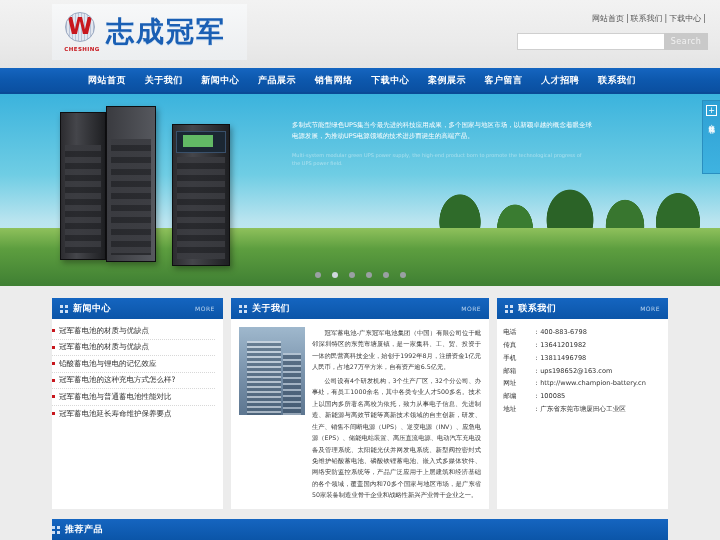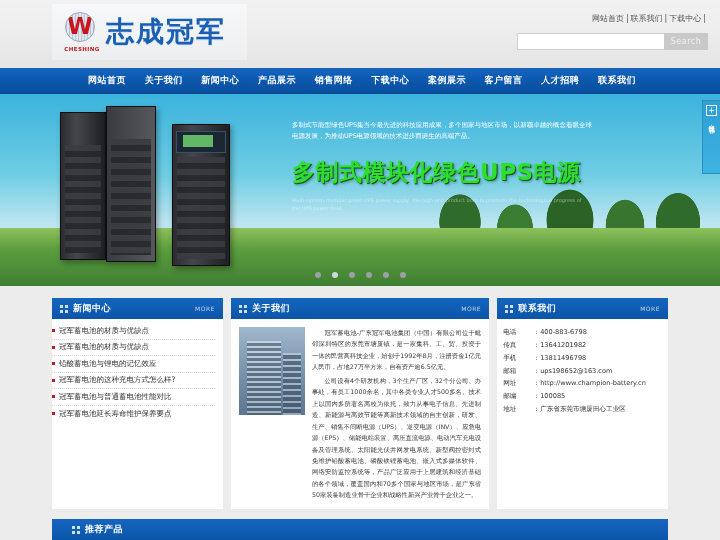--- a/index.html
+++ b/index.html
@@ -234,21 +234,21 @@
   .contact-colon { width: 7px; flex: 0 0 7px; }
   .contact-value { color: #333; overflow: hidden; text-overflow: ellipsis; }
 
   
   .bottom-panel {
     position: absolute; left: 52px; right: 52px; bottom: 0;
     background: #fff;
   }
   .bottom-head {
     height: 21px; background: linear-gradient(to bottom,#1565c0,#0b55a8);
-    display: flex; align-items: center; padding: 0 20px; gap: 5px;
+    display: flex; align-items: center; padding: 0 0; gap: 5px;
   }
 </style>
 </head>
 <body>
 
 <div class="page">
 
   <div class="topbar">
     <div class="logo-box">
       <div class="logo-mark">
@@ -300,21 +300,20 @@
       <div class="rack c">
         <div class="rack-panel">
           <div class="rack-screen"></div>
         </div>
         <div class="rack-slots"></div>
       </div>
     </div>
 
     <div class="banner-text">
       <div class="banner-desc">多制式节能型绿色UPS集当今最先进的科技应用成果，多个国家与地区市场，以新颖卓越的概念着眼全球电源发展，为推动UPS电源领域的技术进步而诞生的高端产品。</div>
-      <div class="banner-title">多制式模块化绿色UPS电源</div>
       <div class="banner-sub">Multi-system modular green UPS power supply, the high-end product born to promote the technological progress of the UPS power field.</div>
     </div>
 
     <div class="dots">
       <div class="dot"></div>
       <div class="dot active"></div>
       <div class="dot"></div>
       <div class="dot"></div>
       <div class="dot"></div>
       <div class="dot"></div>

